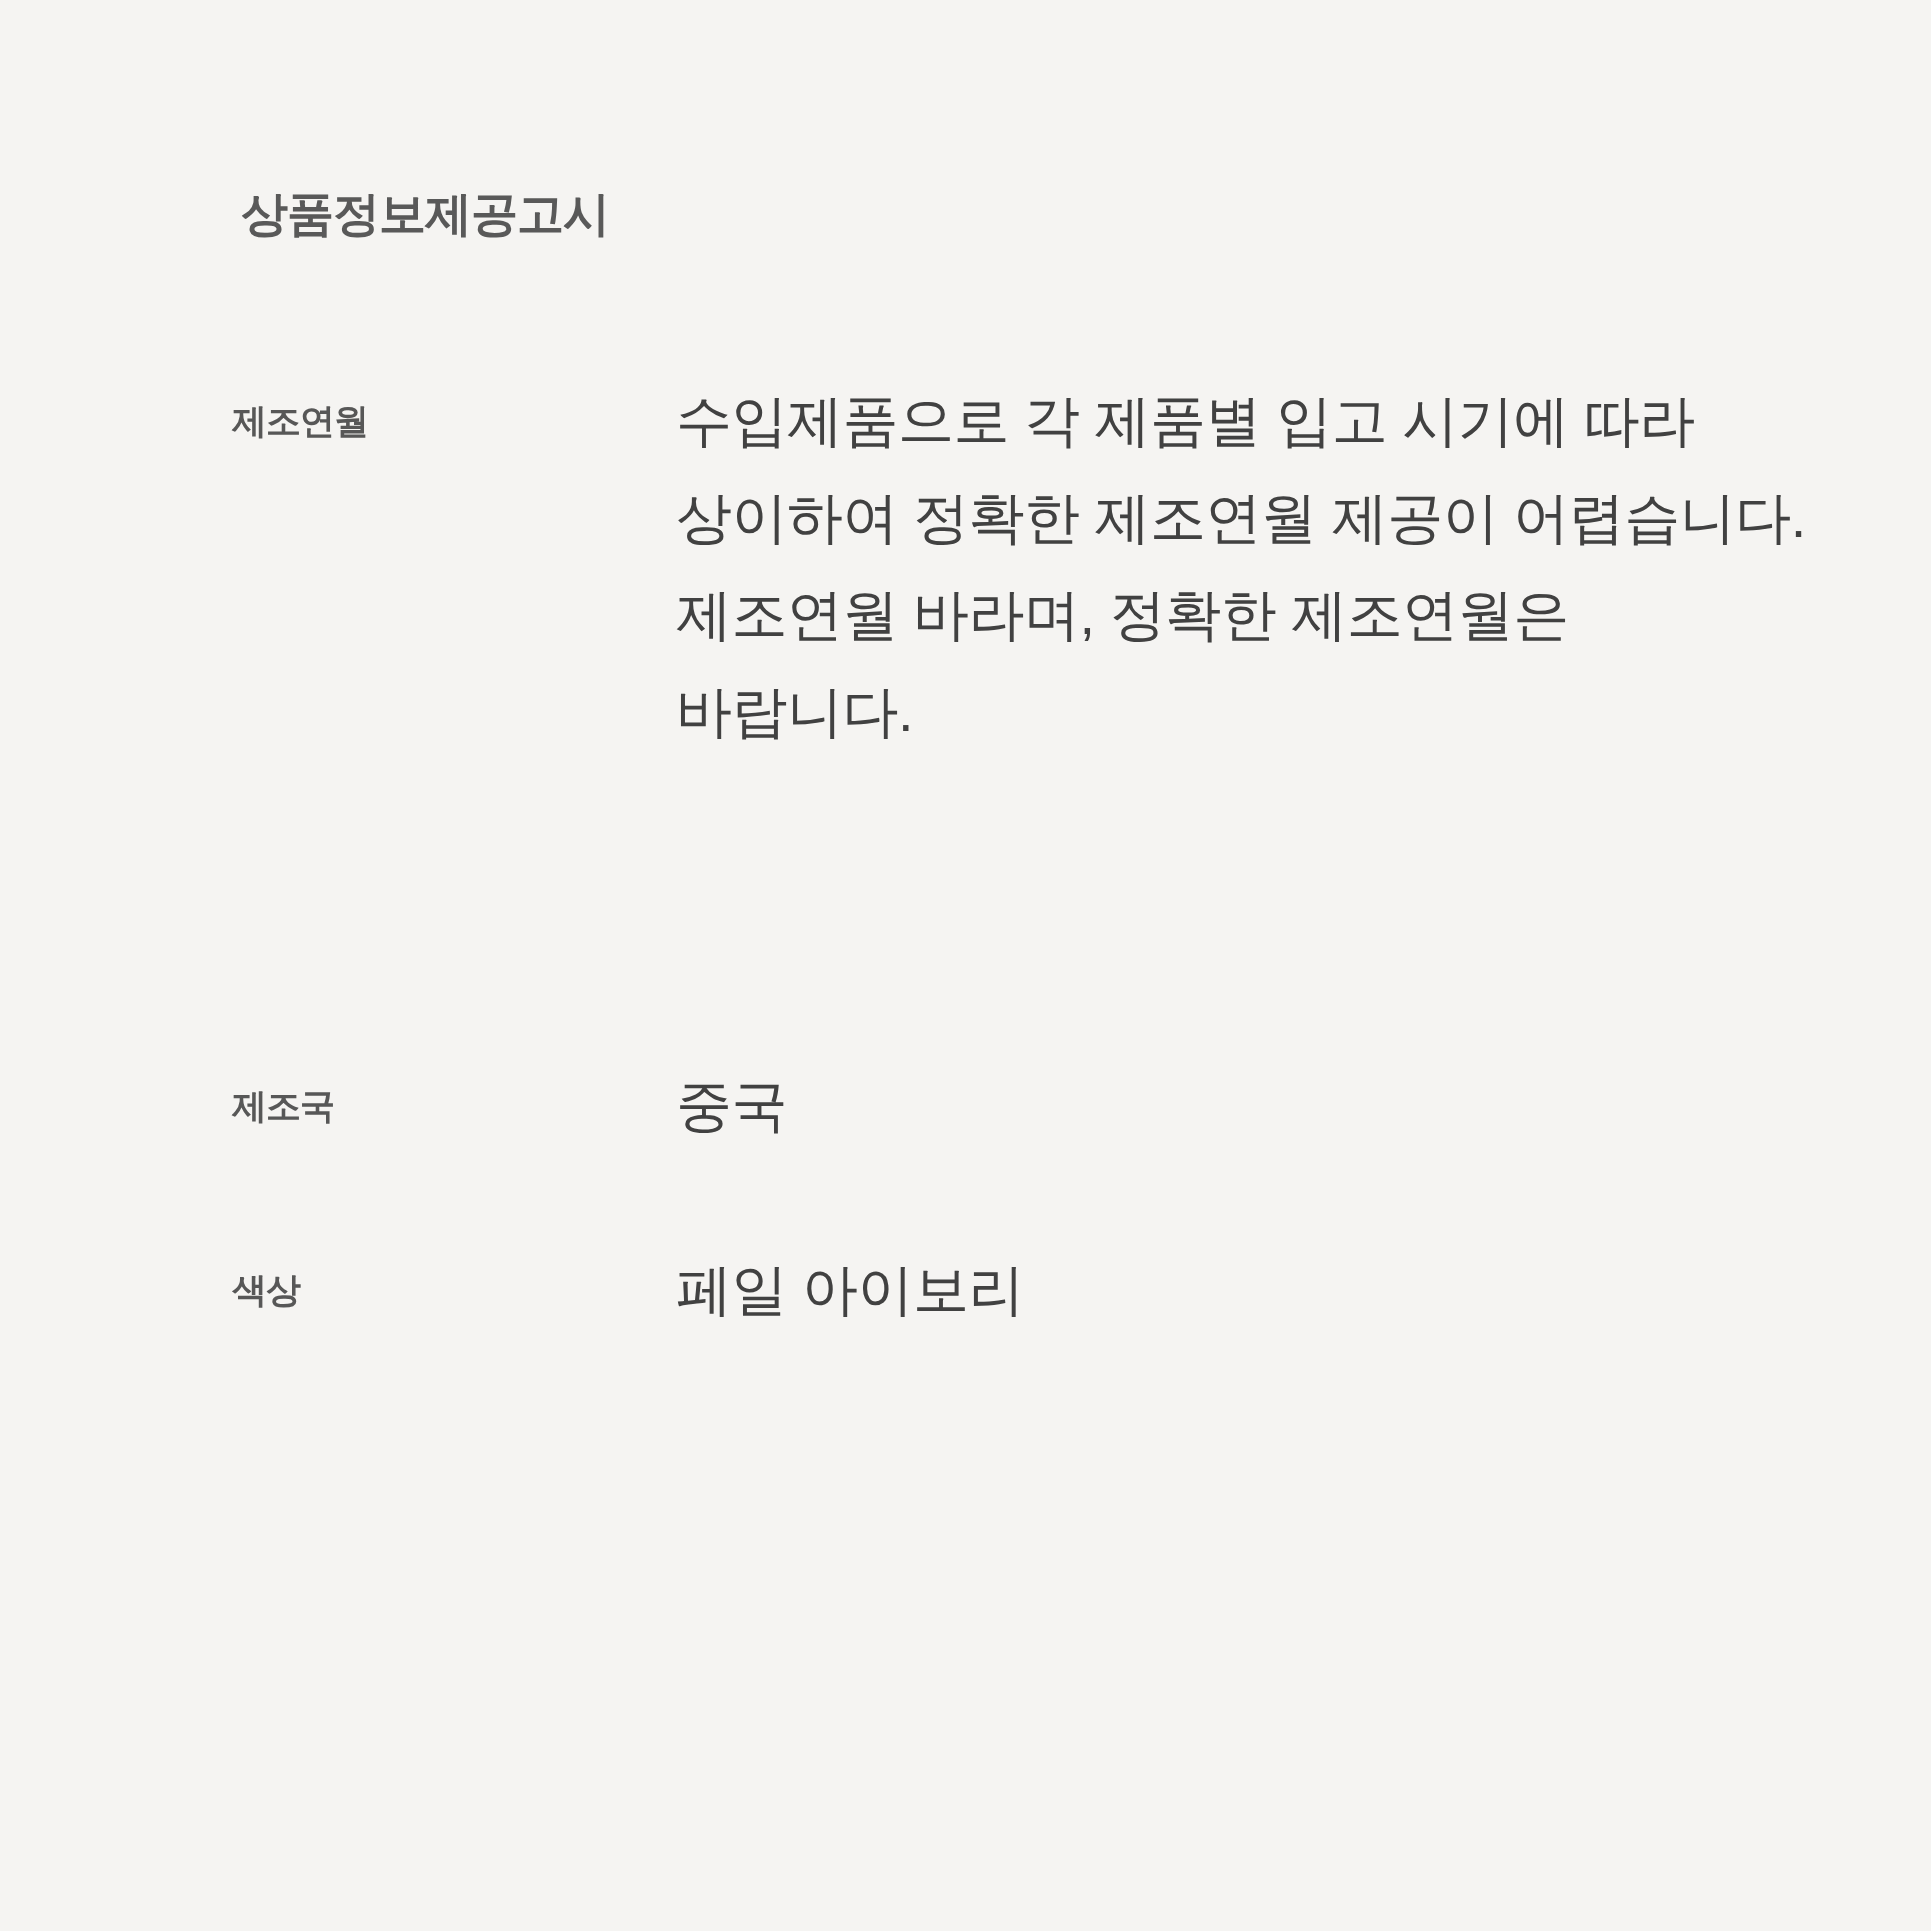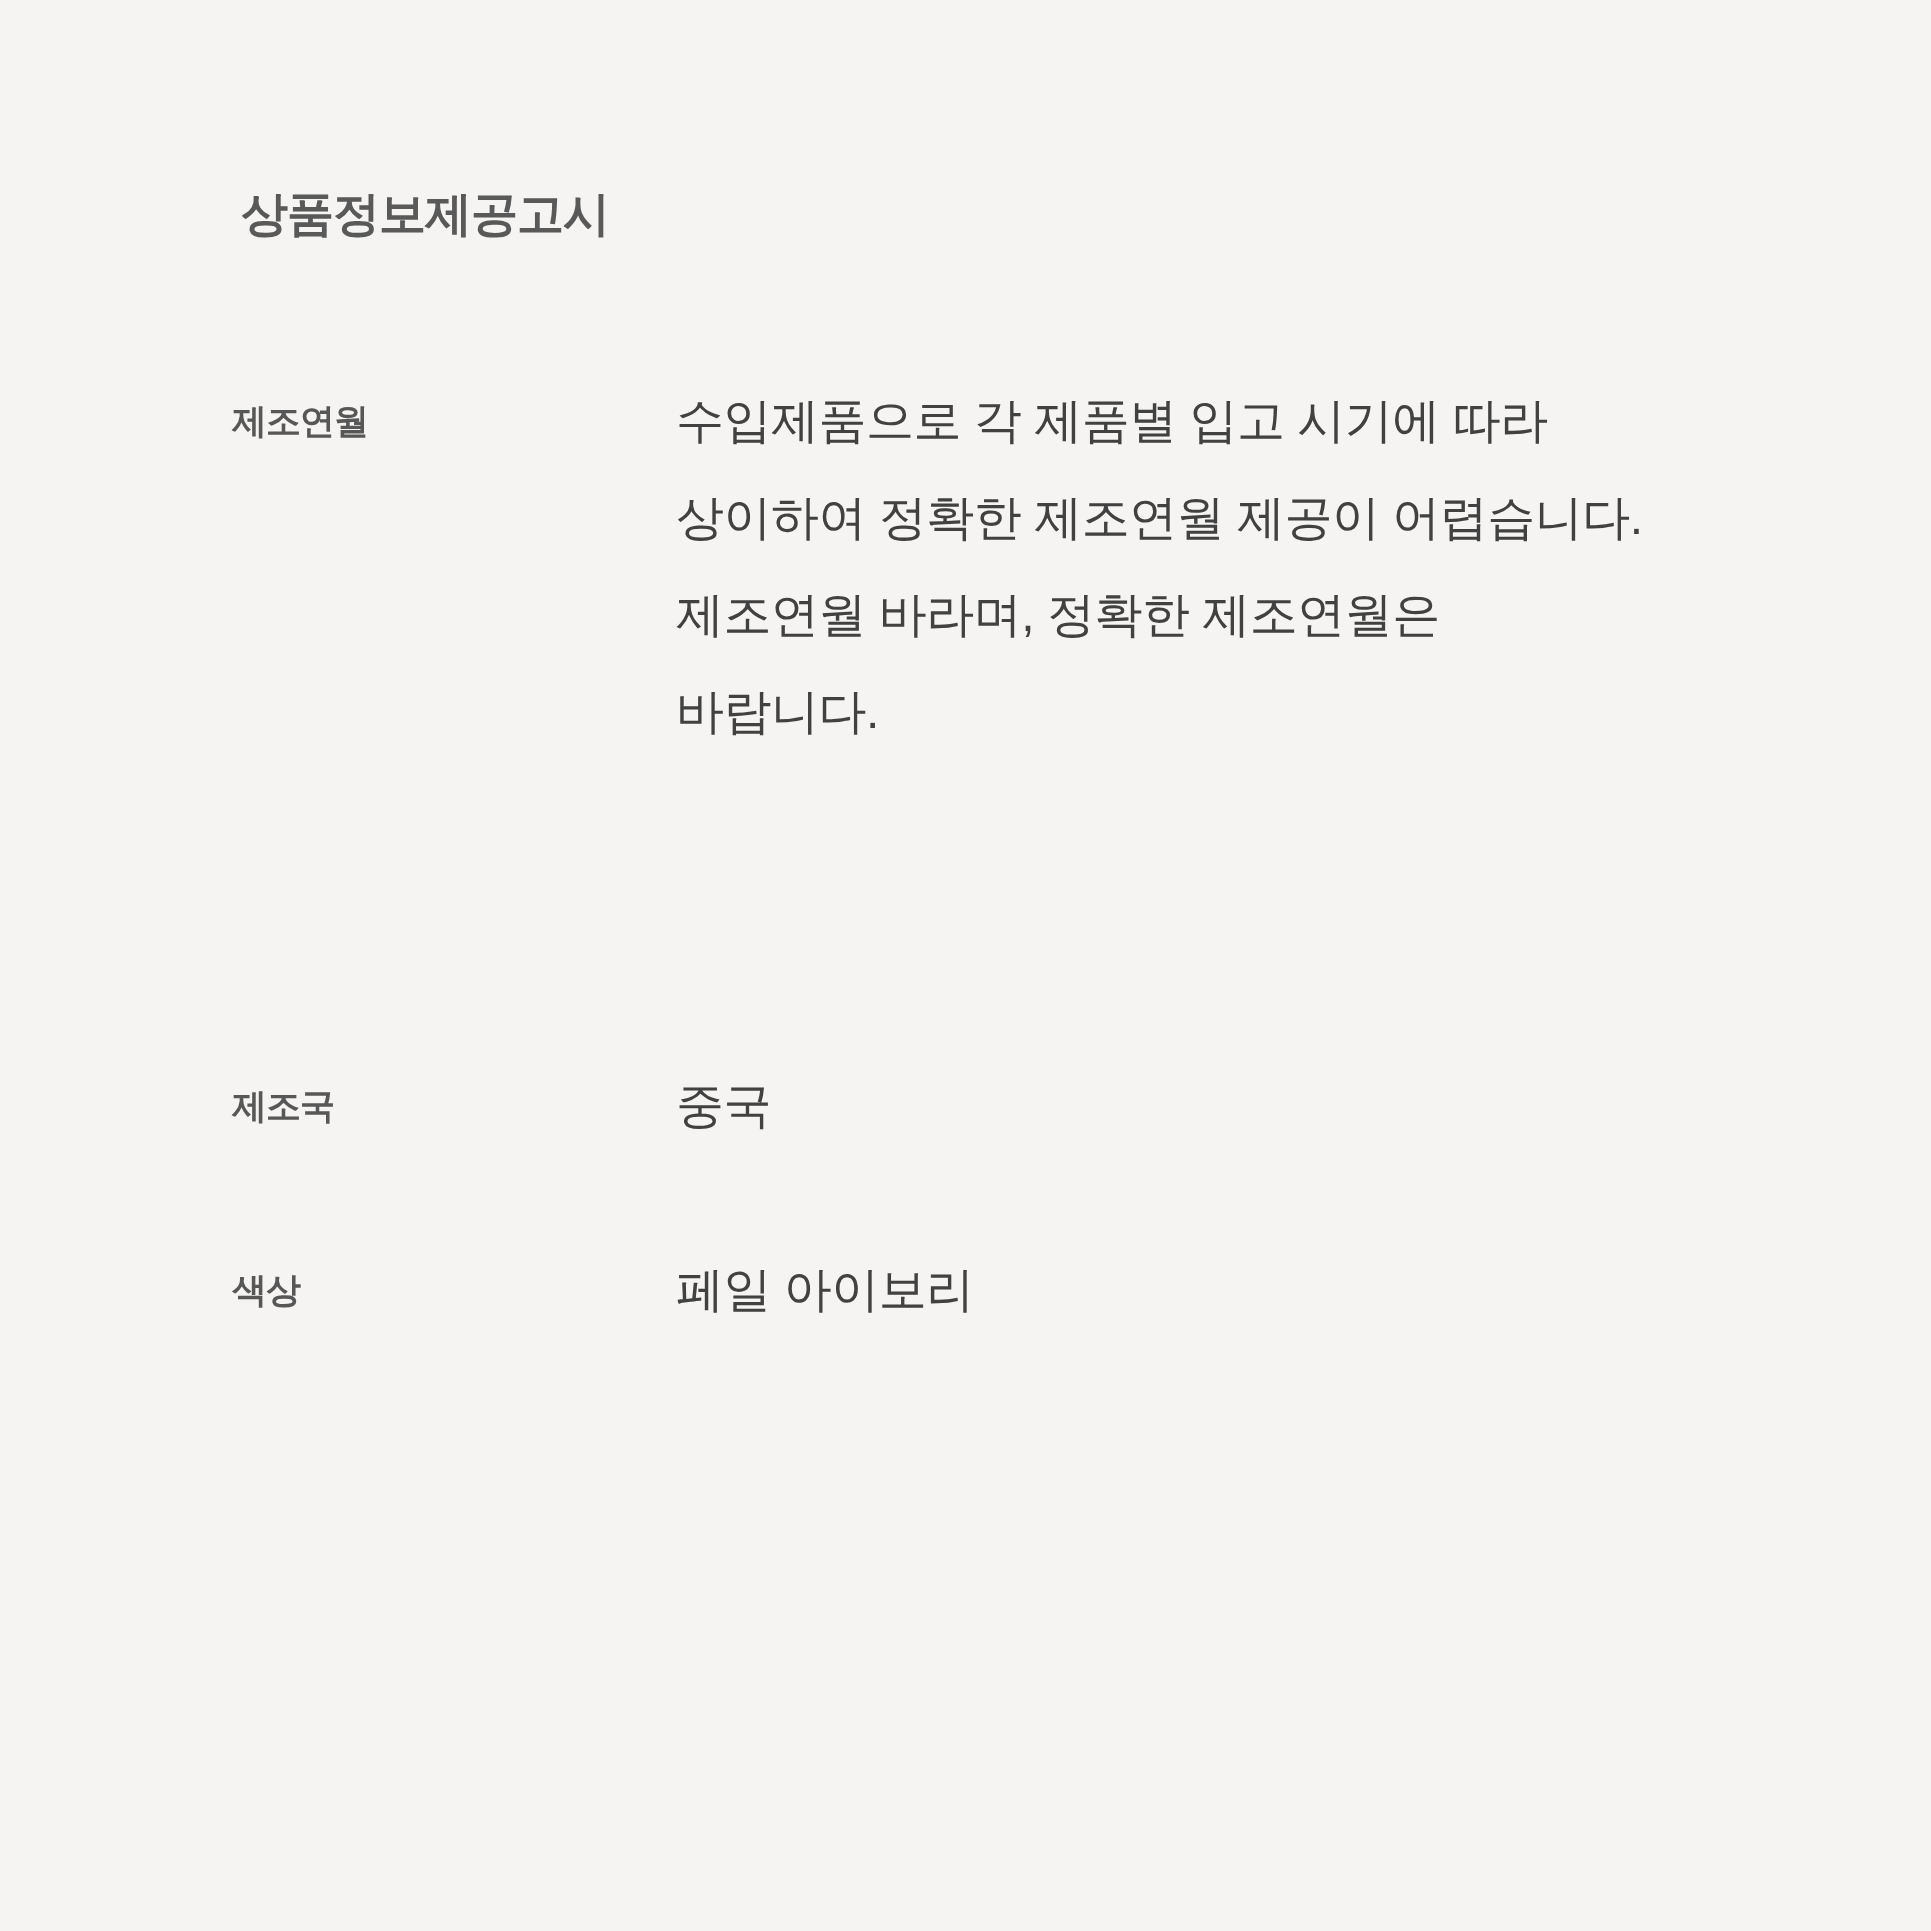--- a/index.html
+++ b/index.html
@@ -49,21 +49,21 @@
     letter-spacing: -1px;
     line-height: 97px;
     white-space: nowrap;
   }
 
   .info-row .row-value {
     position: absolute;
     left: 444px;
     top: 0;
     width: 1159px;
-    font-size: 48px;
+    font-size: 56px;
     font-weight: 400;
     color: #414141;
     letter-spacing: -0.5px;
     line-height: 97px;
   }
 
   .row-value .value-line {
     white-space: nowrap;
     height: 97px;
   }

